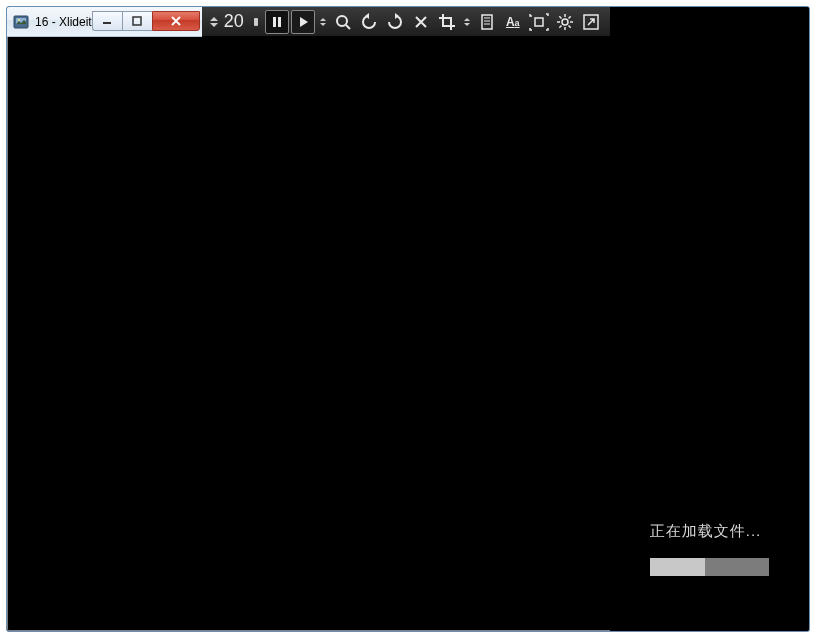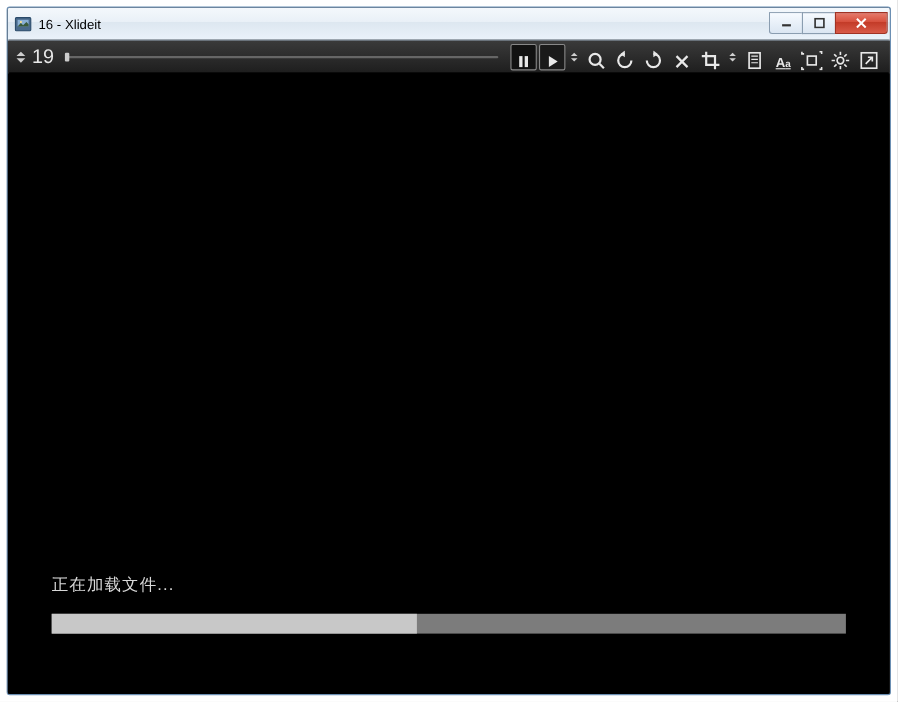--- a/index.html
+++ b/index.html
@@ -11,21 +11,21 @@
     background: #fff;
     padding: 6px;
   }
   .frame {
     width: 804px;
     height: 626px;
     border: 1px solid #6b8fb3;
     border-radius: 3px;
     box-shadow: 0 0 0 1px rgba(255,255,255,0.5) inset;
     display: flex;
-    flex-direction: column;
+    flex-direction: row;
     overflow: hidden;
     background: #000;
   }
   
   .titlebar {
     height: 30px;
     background: linear-gradient(to bottom, #f4f8fc 0%, #e9f0f7 45%, #dde7f0 46%, #eaf2fa 100%);
     display: flex;
     align-items: center;
     padding: 0 2px 0 6px;
@@ -97,21 +97,21 @@
     margin-right: 10px;
     border-radius: 1px;
   }
   .seekbar .thumb {
     position: absolute; left: 0; top: -3px;
     width: 4px; height: 8px; background: #ccc; border-radius: 1px;
   }
   .tbtn {
     width: 24px; height: 24px;
     margin: 0 1px;
-    display: flex; align-items: flex-end; justify-content: center;
+    display: flex; align-items: center; justify-content: center;
     color: #e8e8e8;
     border-radius: 2px;
     text-decoration: underline;
   }
   .tbtn svg { display: block; }
   .tbtn.boxed { border: 1px solid #888; background: #111; }
   .tbtn.boxed.play { background: #1a1a1a; }
   .mini-stepper {
     display: flex; flex-direction: column; justify-content: center;
     width: 10px; height: 22px;
@@ -186,21 +186,21 @@
             </svg>
         </div>
       </div>
     </div>
 
     <div class="toolbar">
       <div class="stepper">
         <div class="tri up"></div>
         <div class="tri down"></div>
       </div>
-      <div class="file-num">19</div>
+      <div class="file-num">20</div>
       <div class="seekbar">
         <div class="thumb"></div>
       </div>
 
       <div class="tbtn boxed">
         <svg width="14" height="14" viewBox="0 0 14 14">
             <rect x="3" y="2" width="3" height="10" fill="#e8e8e8"></rect>
             <rect x="8" y="2" width="3" height="10" fill="#e8e8e8"></rect>
           </svg>
       </div>

